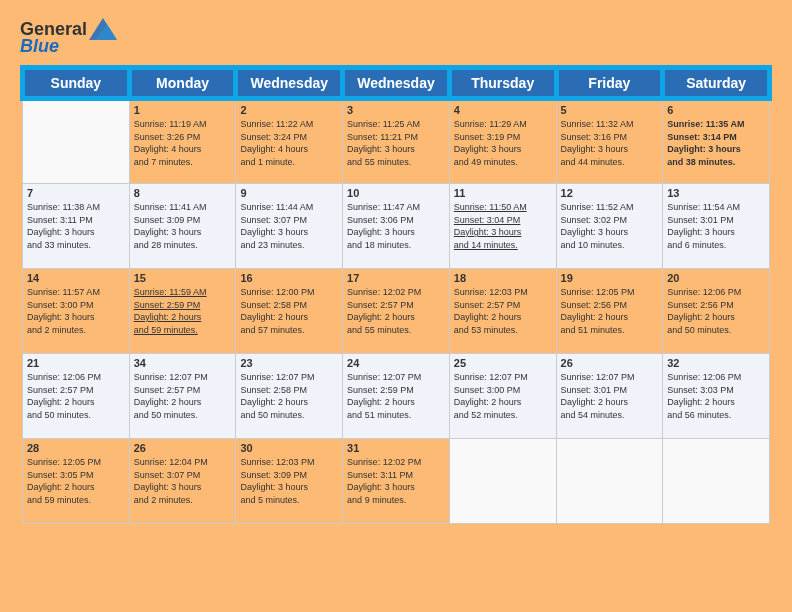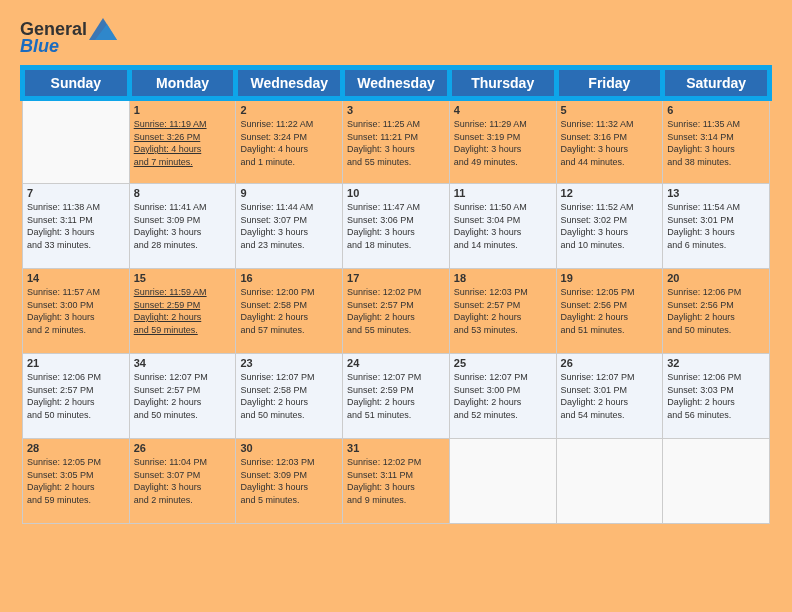--- a/index.html
+++ b/index.html
@@ -126,21 +126,21 @@
         <th>Thursday</th>
         <th>Friday</th>
         <th>Saturday</th>
       </tr>
     </thead>
     <tbody id="calendar-body">
     <tr>
           <td class="empty-cell"></td>
           <td>
             <span class="day-number">1</span>
-            <div class="day-info" style="white-space: pre-line; text-decoration: underline;">Sunrise: 11:19 AM
+            <div class="day-info" style="white-space: pre-line;">Sunrise: 11:19 AM
 Sunset: 3:26 PM
 Daylight: 4 hours
 and 7 minutes.</div>
           </td>
           <td>
             <span class="day-number">2</span>
             <div class="day-info" style="white-space: pre-line;">Sunrise: 11:22 AM
 Sunset: 3:24 PM
 Daylight: 4 hours
 and 1 minute.</div>
@@ -161,21 +161,21 @@
           </td>
           <td>
             <span class="day-number">5</span>
             <div class="day-info" style="white-space: pre-line;">Sunrise: 11:32 AM
 Sunset: 3:16 PM
 Daylight: 3 hours
 and 44 minutes.</div>
           </td>
           <td>
             <span class="day-number">6</span>
-            <div class="day-info" style="white-space: pre-line;">Sunrise: 11:35 AM
+            <div class="day-info" style="white-space: pre-line; font-weight: bold;">Sunrise: 11:35 AM
 Sunset: 3:14 PM
 Daylight: 3 hours
 and 38 minutes.</div>
           </td>
         </tr>
         <tr>
           <td class="row-shade">
             <span class="day-number">7</span>
             <div class="day-info" style="white-space: pre-line;">Sunrise: 11:38 AM
 Sunset: 3:11 PM
@@ -198,21 +198,21 @@
           </td>
           <td class="row-shade">
             <span class="day-number">10</span>
             <div class="day-info" style="white-space: pre-line;">Sunrise: 11:47 AM
 Sunset: 3:06 PM
 Daylight: 3 hours
 and 18 minutes.</div>
           </td>
           <td class="row-shade">
             <span class="day-number">11</span>
-            <div class="day-info" style="white-space: pre-line;">Sunrise: 11:50 AM
+            <div class="day-info" style="white-space: pre-line; text-decoration: underline;">Sunrise: 11:50 AM
 Sunset: 3:04 PM
 Daylight: 3 hours
 and 14 minutes.</div>
           </td>
           <td class="row-shade">
             <span class="day-number">12</span>
             <div class="day-info" style="white-space: pre-line;">Sunrise: 11:52 AM
 Sunset: 3:02 PM
 Daylight: 3 hours
 and 10 minutes.</div>
@@ -330,21 +330,21 @@
         <tr>
           <td>
             <span class="day-number">28</span>
             <div class="day-info" style="white-space: pre-line;">Sunrise: 12:05 PM
 Sunset: 3:05 PM
 Daylight: 2 hours
 and 59 minutes.</div>
           </td>
           <td>
             <span class="day-number">26</span>
-            <div class="day-info" style="white-space: pre-line;">Sunrise: 11:04 PM
+            <div class="day-info" style="white-space: pre-line;">Sunrise: 12:04 PM
 Sunset: 3:07 PM
 Daylight: 3 hours
 and 2 minutes.</div>
           </td>
           <td>
             <span class="day-number">30</span>
             <div class="day-info" style="white-space: pre-line;">Sunrise: 12:03 PM
 Sunset: 3:09 PM
 Daylight: 3 hours
 and 5 minutes.</div>

